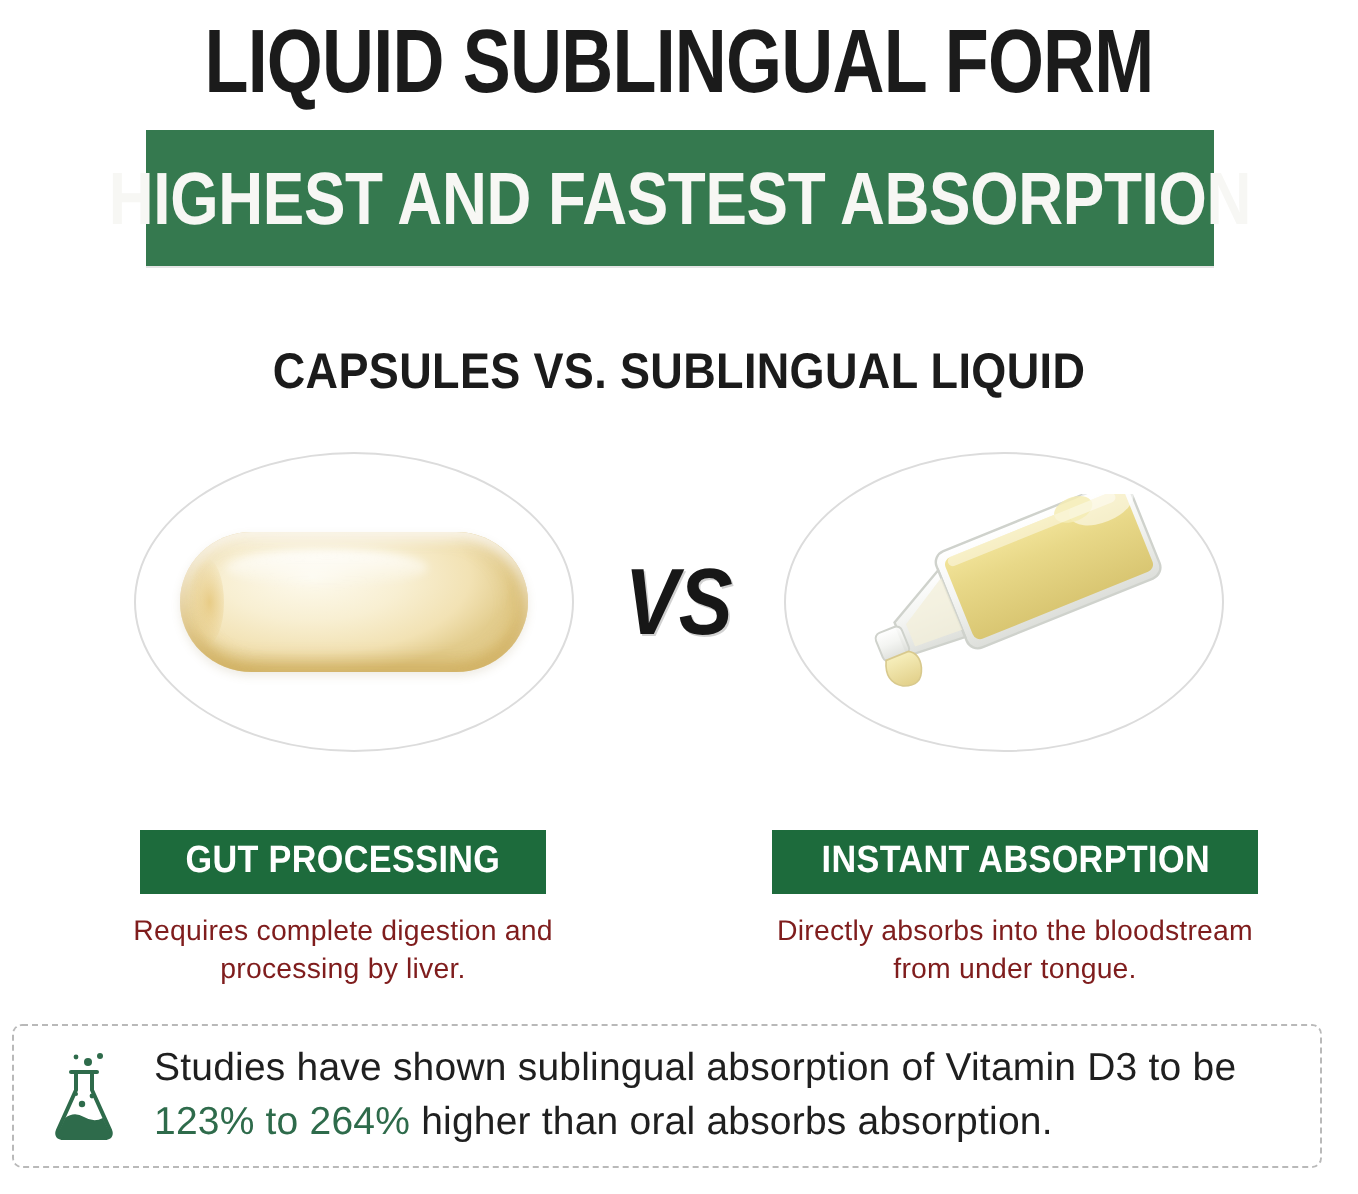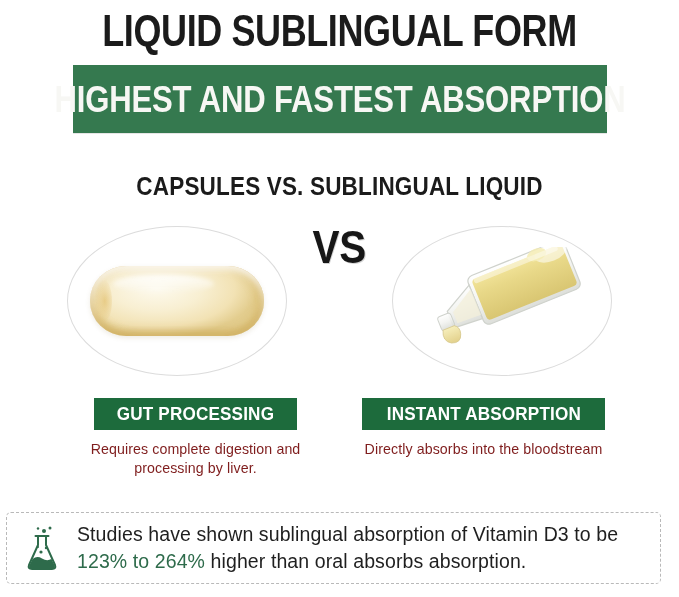--- a/index.html
+++ b/index.html
@@ -66,22 +66,24 @@
     color: #1b1b1b;
     transform: scaleX(0.90);
     transform-origin: center center;
     white-space: nowrap;
   }
 
   
   .compare-row {
     margin-top: 24px;
     display: flex;
+    align-items: center;
     justify-content: center;
     height: 155px;
+    font-style: italic;
   }
   .compare-side {
     width: 251px;
     height: 155px;
     position: relative;
     display: flex;
     align-items: center;
     justify-content: center;
   }
   .halo {
@@ -162,24 +164,25 @@
     position: absolute;
     left: 24px;
     top: 16px;
     width: 168px;
     height: 108px;
     transform: rotate(0deg);
   }
 
   
   .labels-row {
-    margin-top: 20px;
+    margin-top: 37px;
     display: flex;
     justify-content: center;
     align-items: flex-start;
+    gap: 24px;
   }
   .label-col {
     width: 288px;
     text-align: center;
   }
   .label-col.gap {
     width: 0px;
   }
   .badge {
     display: inline-block;
@@ -319,20 +322,21 @@
   </div>
 
   <div class="label-col gap"></div>
 
   <div class="label-col">
     <div class="badge">
       <span>INSTANT ABSORPTION</span>
     </div>
     <div class="caption">
       <div>Directly absorbs into the bloodstream</div>
+      <div>from under tongue.</div>
     </div>
   </div>
 
 </div>
 
 <div class="callout">
   <div class="flask-box">
     <svg width="38" height="48" viewBox="0 0 38 48">
       <g fill="none" stroke="#2E6B4B" stroke-width="2" stroke-linejoin="round" stroke-linecap="round">
         <path d="M15 12 L15 21 L6 41 Q4.5 45 9 45 L29 45 Q33.5 45 32 41 L23 21 L23 12"></path>

